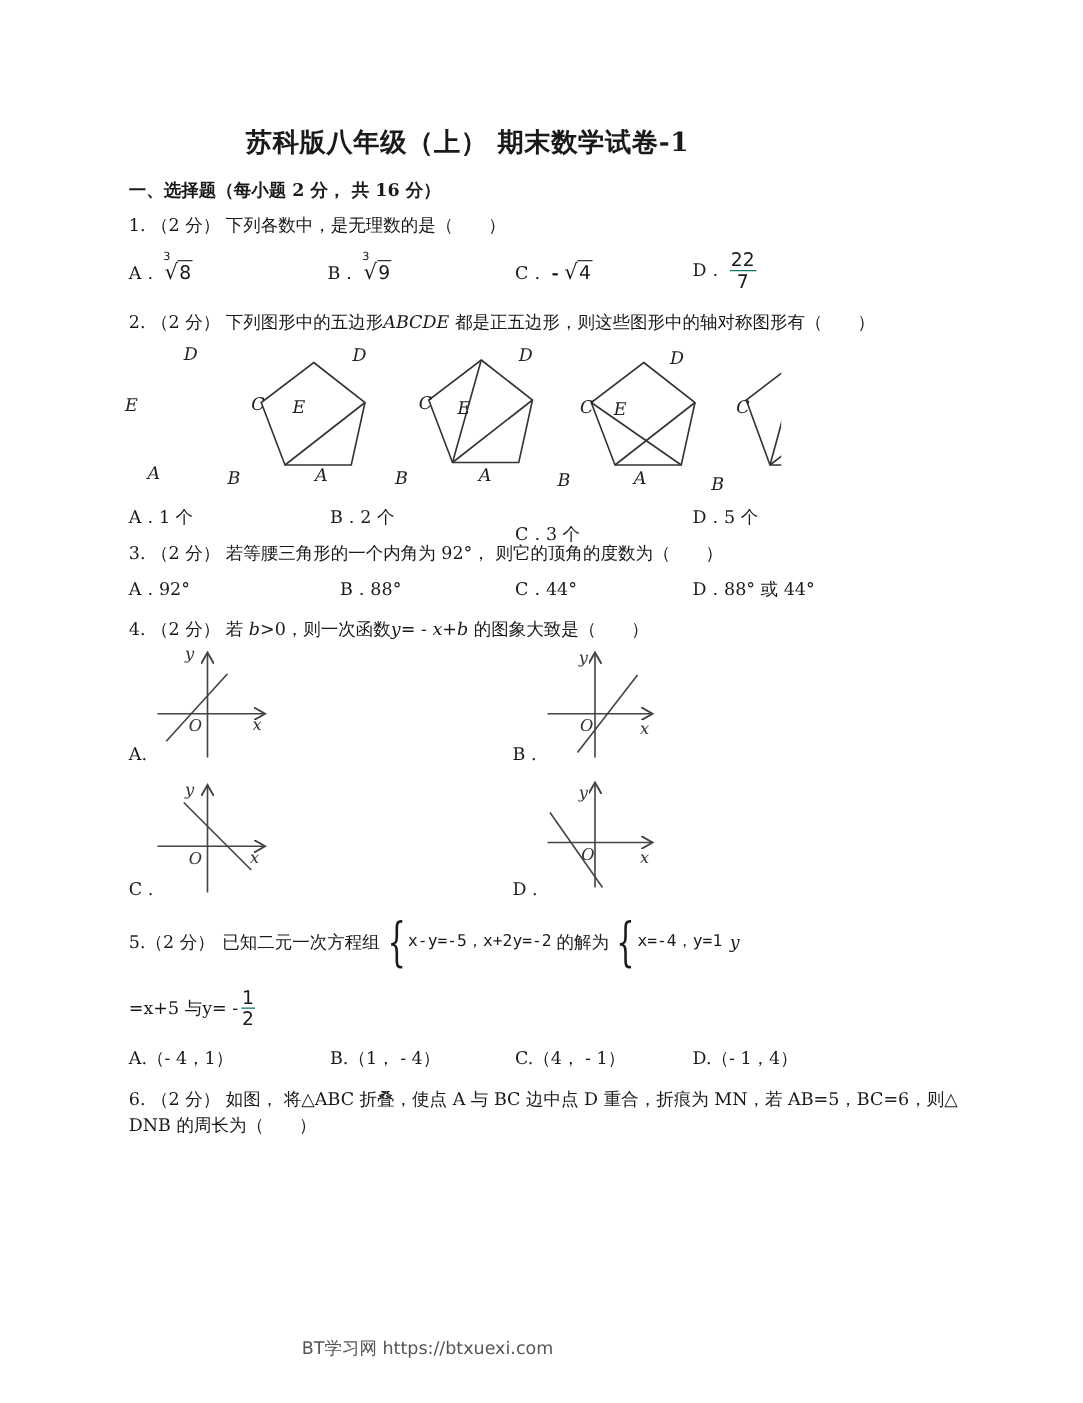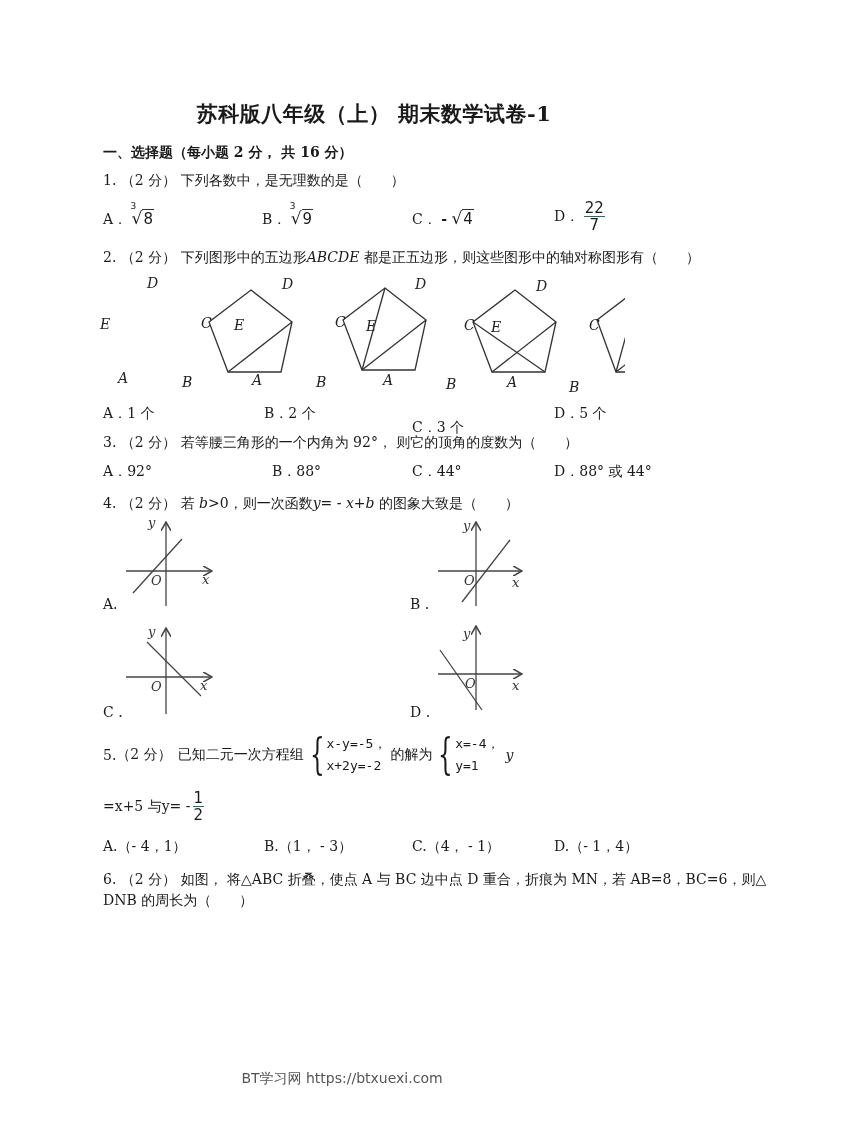--- a/index.html
+++ b/index.html
@@ -12,21 +12,21 @@
   .opt { font-size:14px; white-space:nowrap; }
   .it { font-style:italic; }
   .rad { display:inline-block; position:relative; font-family:"DejaVu Sans",sans-serif; }
   .rad .idx { position:absolute; left:-1px; top:-7px; font-size:9px; }
   .rad .sym { font-size:17px; }
   .rad .arg { border-top:1px solid #333; font-size:15px; padding:0 1px; font-family:"DejaVu Sans",sans-serif; }
   .frac { display:inline-flex; flex-direction:column; align-items:center; vertical-align:middle; font-family:"DejaVu Sans",sans-serif; font-size:15px; line-height:16px; }
   .frac .num { border-bottom:1px solid #0f766e; padding:0 1px; }
   .sys { display:inline-flex; align-items:center; vertical-align:middle; font-family:"DejaVu Sans Mono","Liberation Mono",monospace; font-size:13px; }
   .sys .brace { font-size:42px; line-height:42px; font-family:"DejaVu Serif",serif; font-weight:100; transform:scaleX(0.55); margin-right:-4px; }
-  .sys .lines { display:flex; flex-direction:column; line-height:22px; }
+  .sys .lines { display:flex; flex-direction:row; line-height:22px; }
   svg text { font-family:"DejaVu Serif","Liberation Serif",serif; font-style:italic; }
   .footer { left:0; width:684px; top:1070px; text-align:center; font-family:"DejaVu Sans",sans-serif; font-size:14px; color:#555; }
 </style>
 </head>
 <body>
 
 <div class="abs title">苏科版八年级（上） 期末数学试卷-1</div>
 <div class="abs section">一、选择题（每小题 2 分，  共 16 分）</div>
 
 <div class="abs q" style="top:172px;">
@@ -216,24 +216,24 @@
     <span class="it" style="margin-left:6px;">y</span>
 </div>
 <div class="abs q" style="top:790px; display:flex; align-items:center;">
   <span>=x+5 与y= - </span>
   <span class="frac" style="margin:0 2px;">
       <span class="num">1</span>
       <span>2</span>
     </span>
 </div>
 <div class="abs opt" style="left:103px; top:838px;"><span>A.</span><span>（- 4，1）</span></div>
-<div class="abs opt" style="left:264px; top:838px;"><span>B.</span><span>（1， - 3）</span></div>
+<div class="abs opt" style="left:264px; top:838px;"><span>B.</span><span>（1， - 4）</span></div>
 <div class="abs opt" style="left:412px; top:838px;"><span>C.</span><span>（4， - 1）</span></div>
 <div class="abs opt" style="left:554px; top:838px;"><span>D.</span><span>（- 1，4）</span></div>
 
 <div class="abs q" style="top:871px;">
   <span>6.</span>
   <span>（2 分）</span>
-  <span>如图，  将△ABC 折叠，使点 A 与 BC 边中点 D 重合，折痕为 MN，若 AB=8，BC=6，则△</span>
+  <span>如图，  将△ABC 折叠，使点 A 与 BC 边中点 D 重合，折痕为 MN，若 AB=5，BC=6，则△</span>
 </div>
 <div class="abs q" style="top:892px;">DNB 的周长为（　　）</div>
 
 <div class="abs footer">BT学习网 https://btxuexi.com</div>
 
 </body></html>

